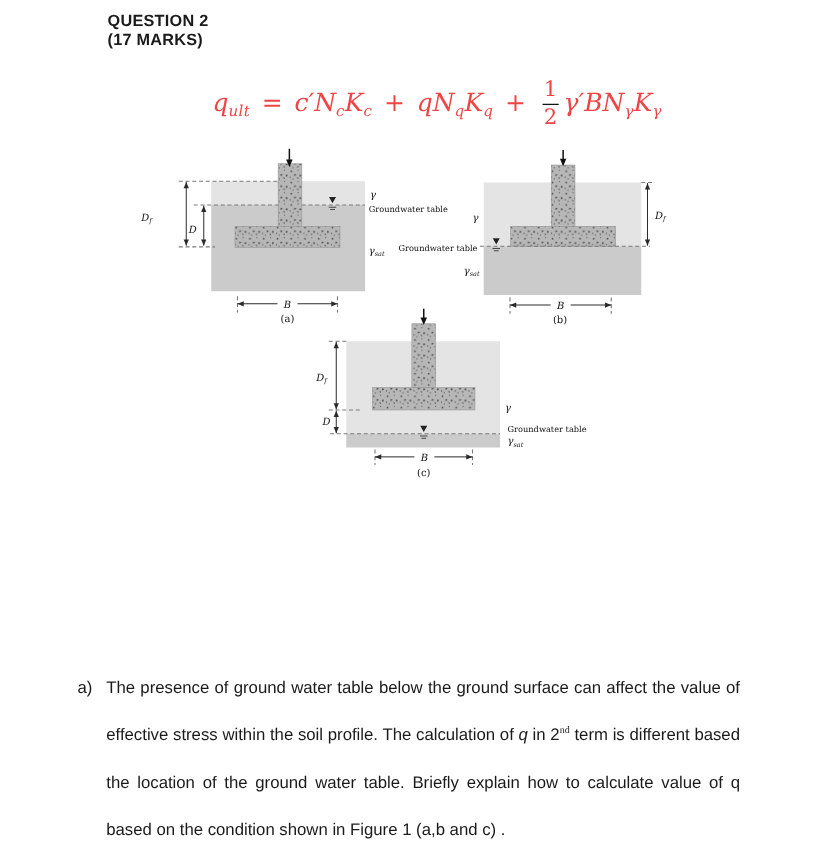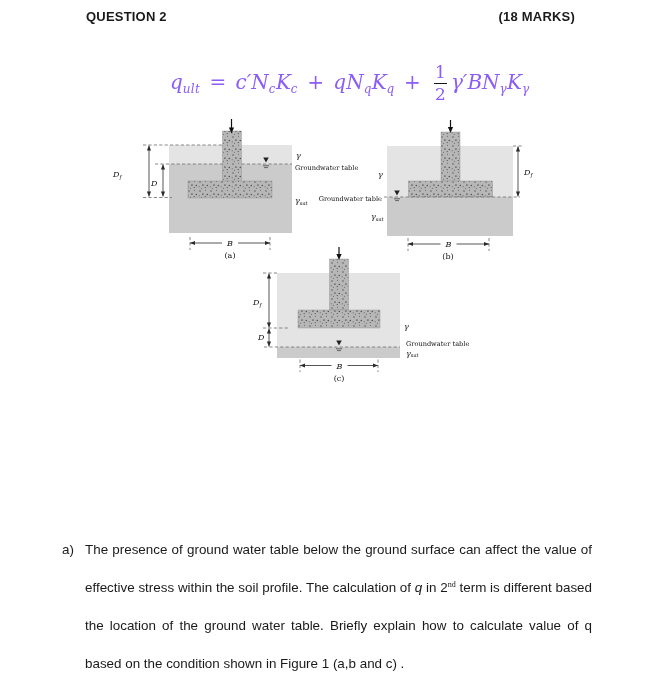--- a/index.html
+++ b/index.html
@@ -2,24 +2,24 @@
 <html><head>
 <meta charset="utf-8">
 <style>
   html,body{margin:0;padding:0;background:#ffffff;}
   .page{
     position:relative;width:668px;height:680px;background:#ffffff;overflow:hidden;
     font-family:"Liberation Sans", sans-serif;color:#1a1a1a;
   }
   
   .qheader{position:absolute;top:9px;left:86px;width:489px;display:flex;justify-content:space-between;
-    font-size:13px;font-weight:bold;letter-spacing:0.2px;}
+    font-size:13px;font-weight:bold;letter-spacing:0.2px;flex-direction:column;}
   
   .equation{position:absolute;top:64px;left:170px;font-family:"DejaVu Serif", serif;
-    font-size:20px;color:#8b5cf6;white-space:nowrap;}
+    font-size:20px;color:#ef4444;white-space:nowrap;}
   .mi{font-style:italic;}
   .mo{font-style:normal;margin:0 3px;}
   .msub{font-style:italic;font-size:12px;vertical-align:-4px;letter-spacing:0.3px;}
   .frac{display:inline-flex;flex-direction:column;align-items:center;vertical-align:middle;
     margin:0 4px;line-height:1.02;font-size:17px;font-style:normal;}
   .fbar{align-self:stretch;border-top:1.4px solid #151515;margin:1.5px 0 2px 0;}
   .fnum,.fden{padding:0 1px;text-align:center;}
   
   .fig{position:absolute;top:118px;left:0;}
   .fig svg{display:block;}
@@ -45,21 +45,21 @@
   .qa .qtext{flex:1;text-align:justify;}
   .qtext sup{font-size:0.6em;line-height:0;vertical-align:super;font-family:Liberation Serif, serif;}
 </style>
 </head>
 <body>
 
 <div class="page">
 
   <div class="qheader">
     <span>QUESTION 2</span>
-    <span>(18 MARKS)</span>
+    <span>(17 MARKS)</span>
   </div>
 
   <div class="equation"><span class="mi">q</span><span class="msub">ult</span><span class="mo"> = </span><span class="mi">c′N</span><span class="msub">c</span><span class="mi">K</span><span class="msub">c</span><span class="mo"> + </span><span class="mi">qN</span><span class="msub">q</span><span class="mi">K</span><span class="msub">q</span><span class="mo"> + </span><span class="frac">
         <span class="fnum">1</span>
         <span class="fbar"></span>
         <span class="fden">2</span>
       </span><span class="mi">γ′BN</span><span class="msub">γ</span><span class="mi">K</span><span class="msub">γ</span></div>
 
   <div class="fig">
   <svg width="668" height="285" viewBox="0 118 668 285">

